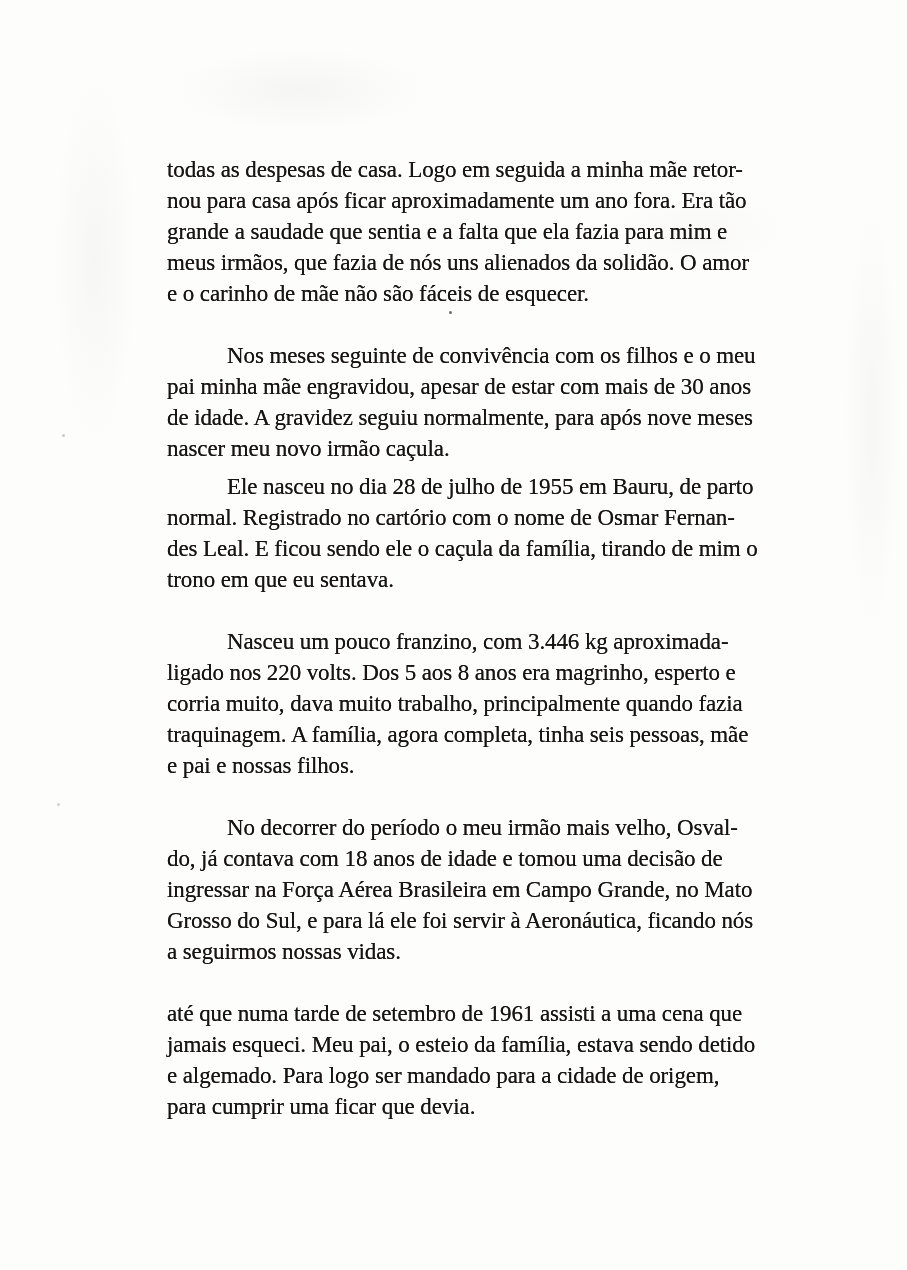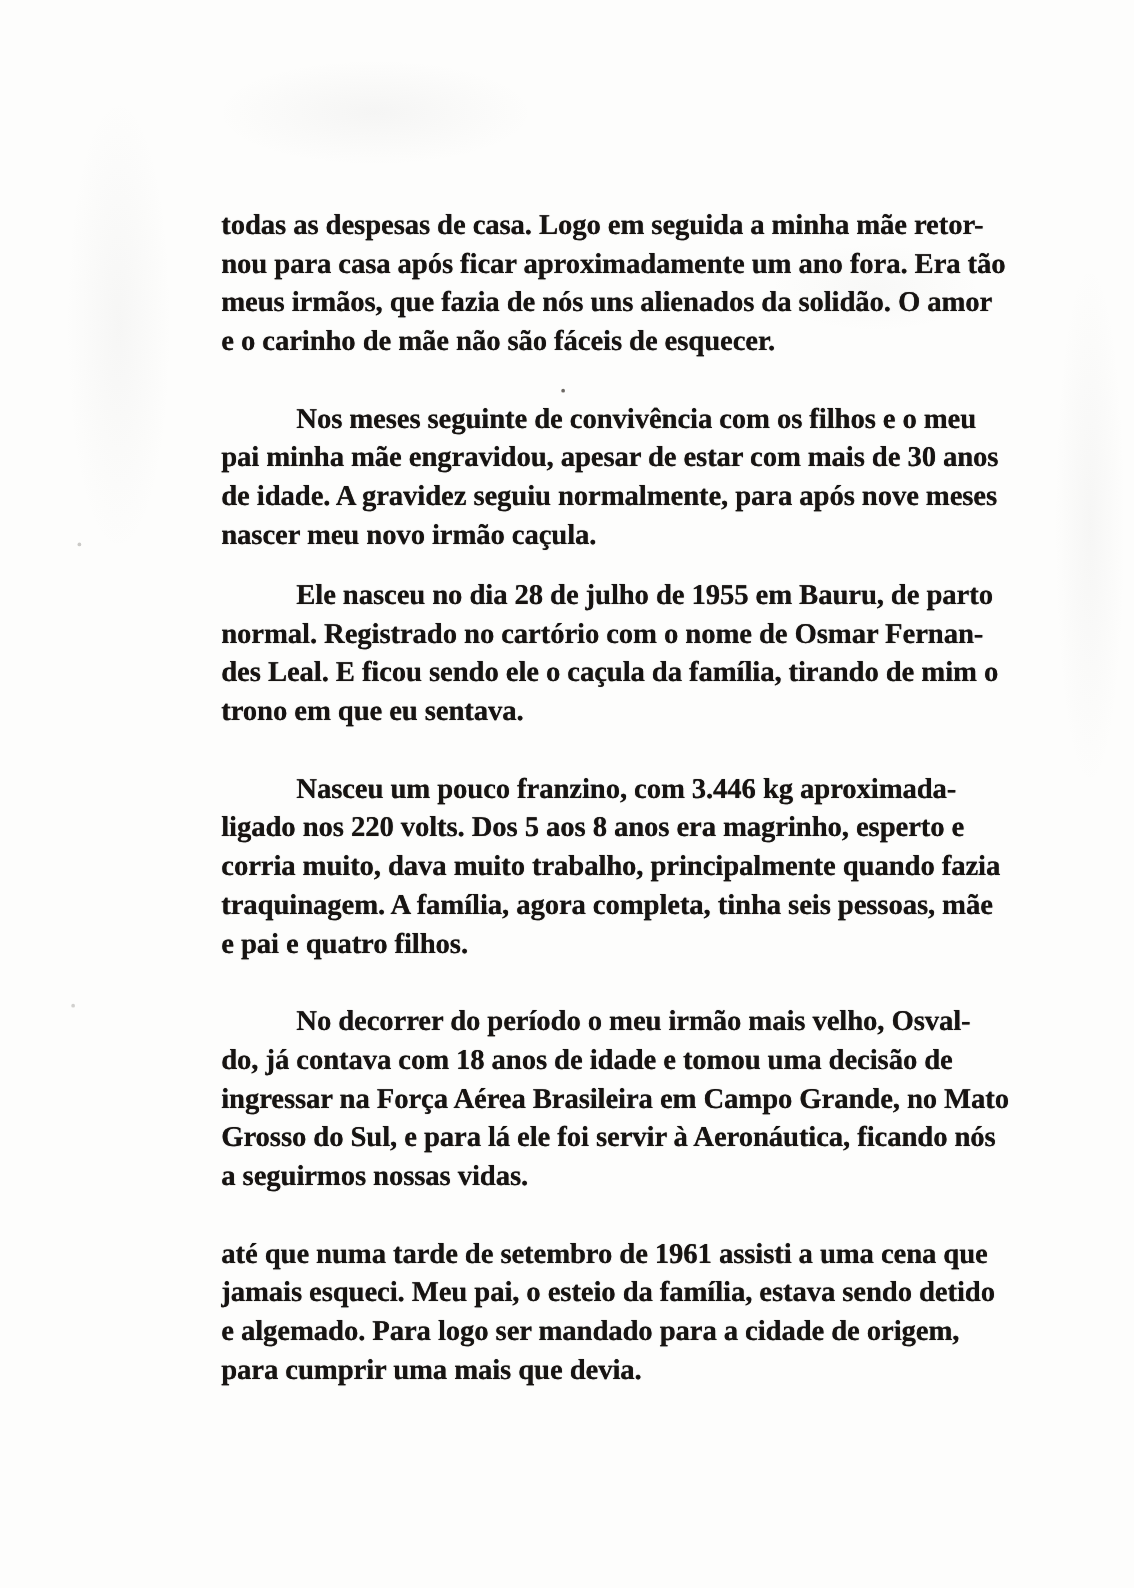--- a/index.html
+++ b/index.html
@@ -30,21 +30,21 @@
     position: absolute;
     left: 160px;
     top: 147px;
     width: 700px;
     font-size: 23px;
     line-height: 31px;
     color: #171412;
     letter-spacing: -0.1px;
     text-shadow: 0 0 0.6px rgba(23,20,18,0.85);
   }
-  .para { margin: 17px; font-weight: bold; }
+  .para { margin: 7px; }
   .para.gap { margin-top: 31px; }
   .line { white-space: nowrap; }
   .line.indent { padding-left: 60px; }
   .page-number {
     position: absolute;
     left: 816px;
     top: 1270px;
     font-size: 21px;
     color: #1d1a18;
     letter-spacing: 0.5px;
@@ -61,53 +61,54 @@
   .speck-3 { left: 57px;  top: 803px; width: 3px; height: 3px; background: rgba(110,105,100,0.3); }
 </style>
 </head>
 <body>
 
 <div class="page">
   <div class="page-text">
       <div class="para">
         <div class="line">todas as despesas de casa. Logo em seguida a minha mãe retor-</div>
         <div class="line">nou para casa após ficar aproximadamente um ano fora. Era tão</div>
+        <div class="line">grande a saudade que sentia e a falta que ela fazia para mim e</div>
         <div class="line">meus irmãos, que fazia de nós uns alienados da solidão. O amor</div>
         <div class="line">e o carinho de mãe não são fáceis de esquecer.</div>
       </div>
       <div class="para gap">
         <div class="line indent">Nos meses seguinte de convivência com os filhos e o meu</div>
         <div class="line">pai minha mãe engravidou, apesar de estar com mais de 30 anos</div>
         <div class="line">de idade. A gravidez seguiu normalmente, para após nove meses</div>
         <div class="line">nascer meu novo irmão caçula.</div>
       </div>
       <div class="para">
         <div class="line indent">Ele nasceu no dia 28 de julho de 1955 em Bauru, de parto</div>
         <div class="line">normal. Registrado no cartório com o nome de Osmar Fernan-</div>
         <div class="line">des Leal. E ficou sendo ele o caçula da família, tirando de mim o</div>
         <div class="line">trono em que eu sentava.</div>
       </div>
       <div class="para gap">
         <div class="line indent">Nasceu um pouco franzino, com 3.446 kg aproximada-</div>
         <div class="line">ligado nos 220 volts. Dos 5 aos 8 anos era magrinho, esperto e</div>
         <div class="line">corria muito, dava muito trabalho, principalmente quando fazia</div>
         <div class="line">traquinagem. A família, agora completa, tinha seis pessoas, mãe</div>
-        <div class="line">e pai e quatro filhos.</div>
+        <div class="line">e pai e nossas filhos.</div>
       </div>
       <div class="para gap">
         <div class="line indent">No decorrer do período o meu irmão mais velho, Osval-</div>
         <div class="line">do, já contava com 18 anos de idade e tomou uma decisão de</div>
         <div class="line">ingressar na Força Aérea Brasileira em Campo Grande, no Mato</div>
         <div class="line">Grosso do Sul, e para lá ele foi servir à Aeronáutica, ficando nós</div>
         <div class="line">a seguirmos nossas vidas.</div>
       </div>
       <div class="para gap">
         <div class="line">até que numa tarde de setembro de 1961 assisti a uma cena que</div>
         <div class="line">jamais esqueci. Meu pai, o esteio da família, estava sendo detido</div>
         <div class="line">e algemado. Para logo ser mandado para a cidade de origem,</div>
-        <div class="line">para cumprir uma mais que devia.</div>
+        <div class="line">para cumprir uma ficar que devia.</div>
       </div>
     </div>
   <div class="page-number">25</div>
   <div class="ink-speck speck-1"></div>
   <div class="ink-speck speck-2"></div>
   <div class="ink-speck speck-3"></div>
 </div>
 
 </body></html>

